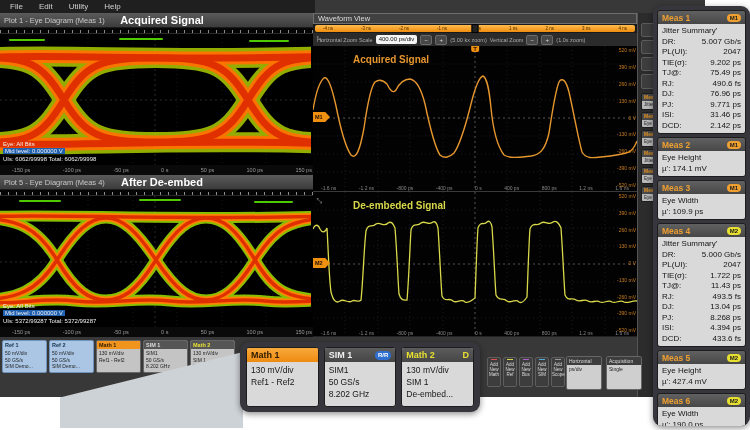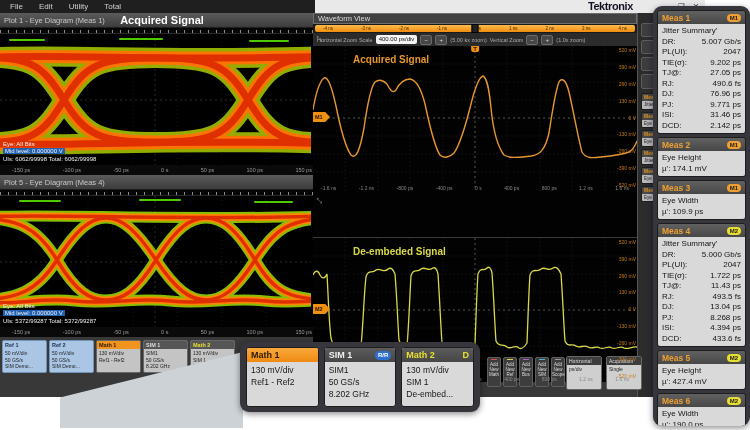--- a/index.html
+++ b/index.html
@@ -34,21 +34,21 @@
   .wvhead{height:11px;background:#414141;border:1px solid #6e6e6e;box-sizing:border-box;font-size:7.5px;color:#dddddd;padding-left:4px;line-height:10px;}
   .overview{position:relative;height:9px;background:#1a1a1a;}
   .oband{position:absolute;left:2px;right:2px;top:1px;bottom:1px;background:linear-gradient(#ffbb4d,#ef8d0e);border-radius:2px;display:flex;justify-content:space-between;align-items:center;padding:0 8px;}
   .oband span{font-size:4.5px;color:#4a2c00;}
   .omark{position:absolute;left:50%;top:0;width:7px;height:9px;transform:translateX(-50%);background:#222;border:1px solid #000;box-sizing:border-box;}
   .zoombar{height:13px;background:#2b2b2b;display:flex;align-items:center;gap:3px;padding:0 4px;font-size:5.5px;color:#aaaaaa;}
   .whitebox{background:#f4f4f4;color:#111;border-radius:2px;padding:0 3px;font-size:6px;line-height:9px;}
   .zbtn{background:#474747;border:1px solid #6a6a6a;border-radius:2px;color:#dddddd;width:10px;text-align:center;font-size:6px;line-height:8px;}
   .graticule{position:relative;height:290px;background:#020202;}
   .half{position:relative;height:145px;background:#020202;overflow:hidden;}
-  .half2{border-top:1px solid #3a3a3a;box-sizing:border-box;margin-top:46px;}
+  .half2{border-top:1px solid #3a3a3a;box-sizing:border-box;}
   .wavelabel{position:absolute;left:40px;top:8px;font-size:10px;font-weight:bold;z-index:2;}
   .lab-orange{color:#e6962e;} .lab-yellow{color:#d8d84a;}
   .mtag{position:absolute;left:0;top:66px;width:17px;height:10px;background:#f09010;clip-path:polygon(0 0,72% 0,100% 50%,72% 100%,0 100%);color:#231200;font-size:5.5px;font-weight:bold;line-height:10px;padding-left:2px;box-sizing:border-box;z-index:2;}
   .ttag{position:absolute;left:50%;top:0;transform:translateX(-50%);background:#f09010;color:#231200;font-size:6px;font-weight:bold;padding:0 2px;border-radius:0 0 2px 2px;z-index:2;}
   .ylabels{position:absolute;right:1px;top:1px;bottom:3px;display:flex;flex-direction:column;justify-content:space-between;align-items:flex-end;font-size:5px;color:#c87c20;z-index:2;}
   .xlabels{position:absolute;left:8px;right:8px;bottom:0;display:flex;justify-content:space-between;font-size:5px;color:#8a8a8a;z-index:2;}
 
   
   .sidebar{position:absolute;left:637px;top:13px;width:68px;height:384px;background:#2c2c2c;border-left:1px solid #555;box-sizing:border-box;padding:2px 3px;}
   .sbheader{font-size:6px;color:#dddddd;font-weight:bold;text-align:center;margin-bottom:2px;}
@@ -106,29 +106,21 @@
 <body>
 
 <div class="page">
   <div class="app">
 
     <div class="topbar">
       <div class="menus">
         <span>File</span>
         <span>Edit</span>
         <span>Utility</span>
-        <span>Total</span>
-      </div>
-      <div class="toplight">
-        <span class="logo">Tektronix</span>
-        <span class="winctl">
-          <span>—</span>
-          <span>❐</span>
-          <span>✕</span>
-        </span>
+        <span>Help</span>
       </div>
     </div>
 
     <div class="plot plot1">
       <div class="phead">
         <span class="ptitle">Plot 1 - Eye Diagram (Meas 1)</span>
         <span class="pheading">Acquired Signal</span>
         <span class="pclose">✕</span>
       </div>
       <div class="ruler"></div>
@@ -172,20 +164,21 @@
         <span>0 s</span>
         <span>50 ps</span>
         <span>100 ps</span>
         <span>150 ps</span>
       </div>
     </div>
 
     <div class="plot plot5">
       <div class="phead">
         <span class="ptitle">Plot 5 - Eye Diagram (Meas 4)</span>
+        <span class="pheading">After De-embed</span>
         <span class="pclose">✕</span>
       </div>
       <div class="ruler"></div>
       <div class="pbody">
         <svg width="311" height="133" viewBox="0 0 311 133">
           <path d="M0 33H311M0 99H311M44 0V133M88 0V133M133 0V133M177 0V133M222 0V133M266 0V133" stroke="#262626" stroke-width="0.6" stroke-dasharray="1 3" fill="none"></path>
           <path d="M0 66H311M155 0V133" stroke="#3d3d3d" stroke-width="0.7" stroke-dasharray="2 3" fill="none"></path>
           <g fill="none" stroke-linecap="round">
             <g stroke="#a0e000" stroke-width="11" opacity="0.85">
               <path d="M-25,22 C18,22 38,32 57,64 C76,96 90,104 106,104 C122,104 136,96 156,64 C176,32 190,22 206,22 C222,22 236,32 255,64 C274,96 288,104 336,104"></path>
@@ -466,21 +459,21 @@
         <div class="jrow">
             <span>PL(UI):</span>
             <span>2047</span>
           </div>
         <div class="jrow">
             <span>TIE(σ):</span>
             <span>9.202 ps</span>
           </div>
         <div class="jrow">
             <span>TJ@:</span>
-            <span>27.05 ps</span>
+            <span>75.49 ps</span>
           </div>
         <div class="jrow">
             <span>RJ:</span>
             <span>490.6 fs</span>
           </div>
         <div class="jrow">
             <span>DJ:</span>
             <span>76.96 ps</span>
           </div>
         <div class="jrow">

